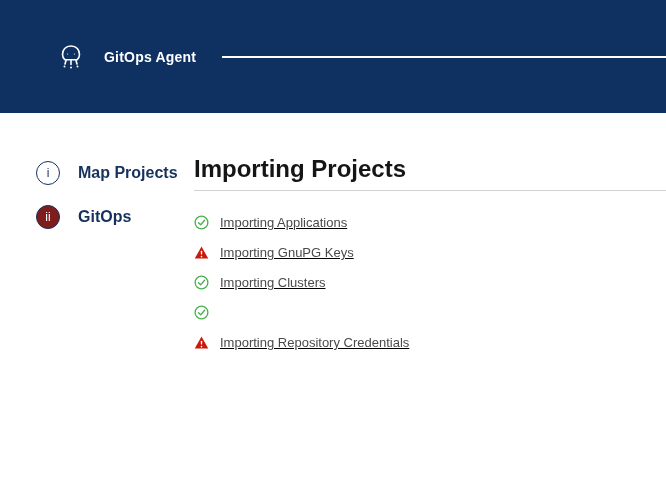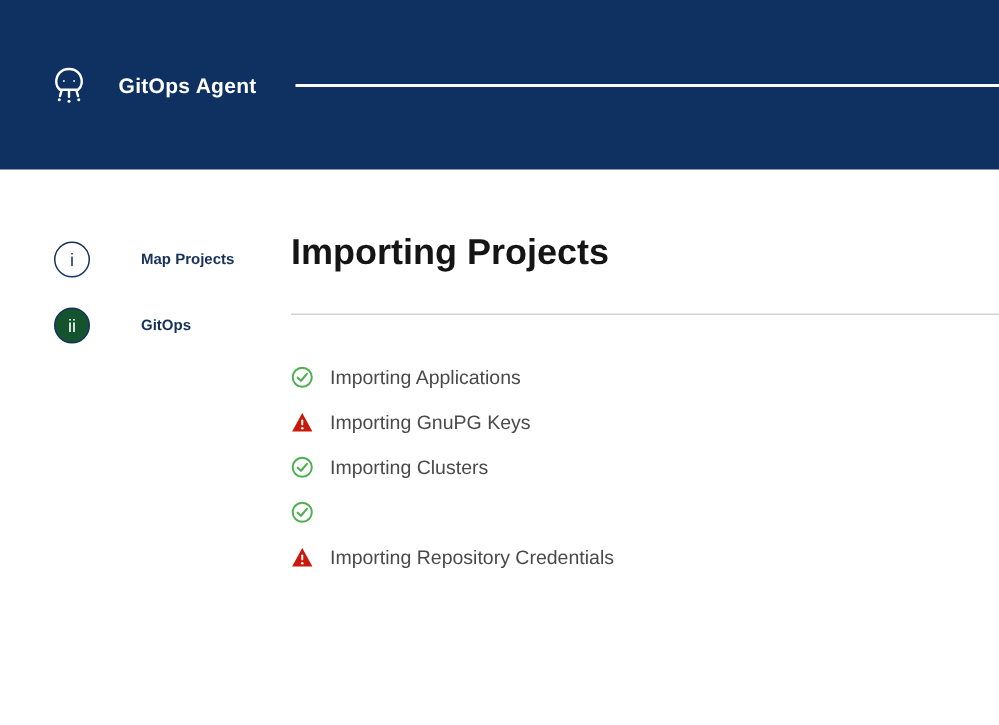--- a/index.html
+++ b/index.html
@@ -10,21 +10,21 @@
     overflow: hidden;
   }
   .app { width: 666px; height: 483px; position: relative; background: #fff; }
 
   
   .header {
     height: 113px;
     background: #0e3162;
     display: flex;
     align-items: center;
-    padding-left: 29px;
+    padding-left: 54px;
   }
   .logo {
     width: 34px; height: 34px;
     display: flex; align-items: center; justify-content: center;
     flex: 0 0 auto;
   }
   .app-title {
     color: #ffffff;
     font-size: 14px;
     font-weight: 700;
@@ -60,47 +60,48 @@
     width: 24px; height: 24px;
     border-radius: 50%;
     border: 1px solid #16325c;
     color: #16325c;
     font-size: 12px;
     font-style: normal;
     display: flex; align-items: center; justify-content: center;
     flex: 0 0 auto;
   }
   .step.active .step-circle {
-    background: #14532d;
+    background: #7f1d1d;
     color: #ffffff;
   }
   .step-label {
-    margin-left: 34px;
+    margin-left: 18px;
     color: #16325c;
-    font-size: 10px;
+    font-size: 16px;
     font-weight: 600;
   }
 
   
   .main { flex: 1; }
   .page-title {
     color: #151515;
     font-size: 24px;
     font-weight: 700;
-    margin-bottom: 26px;
+    margin-bottom: 7px;
   }
   .title-rule {
     border: none;
     border-top: 1px solid #d2d2d2;
     height: 0;
     margin: 0;
   }
   .status-list {
     list-style: none;
-    margin-top: 34px;
+    margin-top: 24px;
+    text-decoration: underline;
   }
   .status-row {
     display: flex;
     align-items: center;
     margin-bottom: 15px;
   }
   .status-icon {
     width: 15px; height: 15px;
     display: flex; align-items: center; justify-content: center;
     flex: 0 0 auto;

